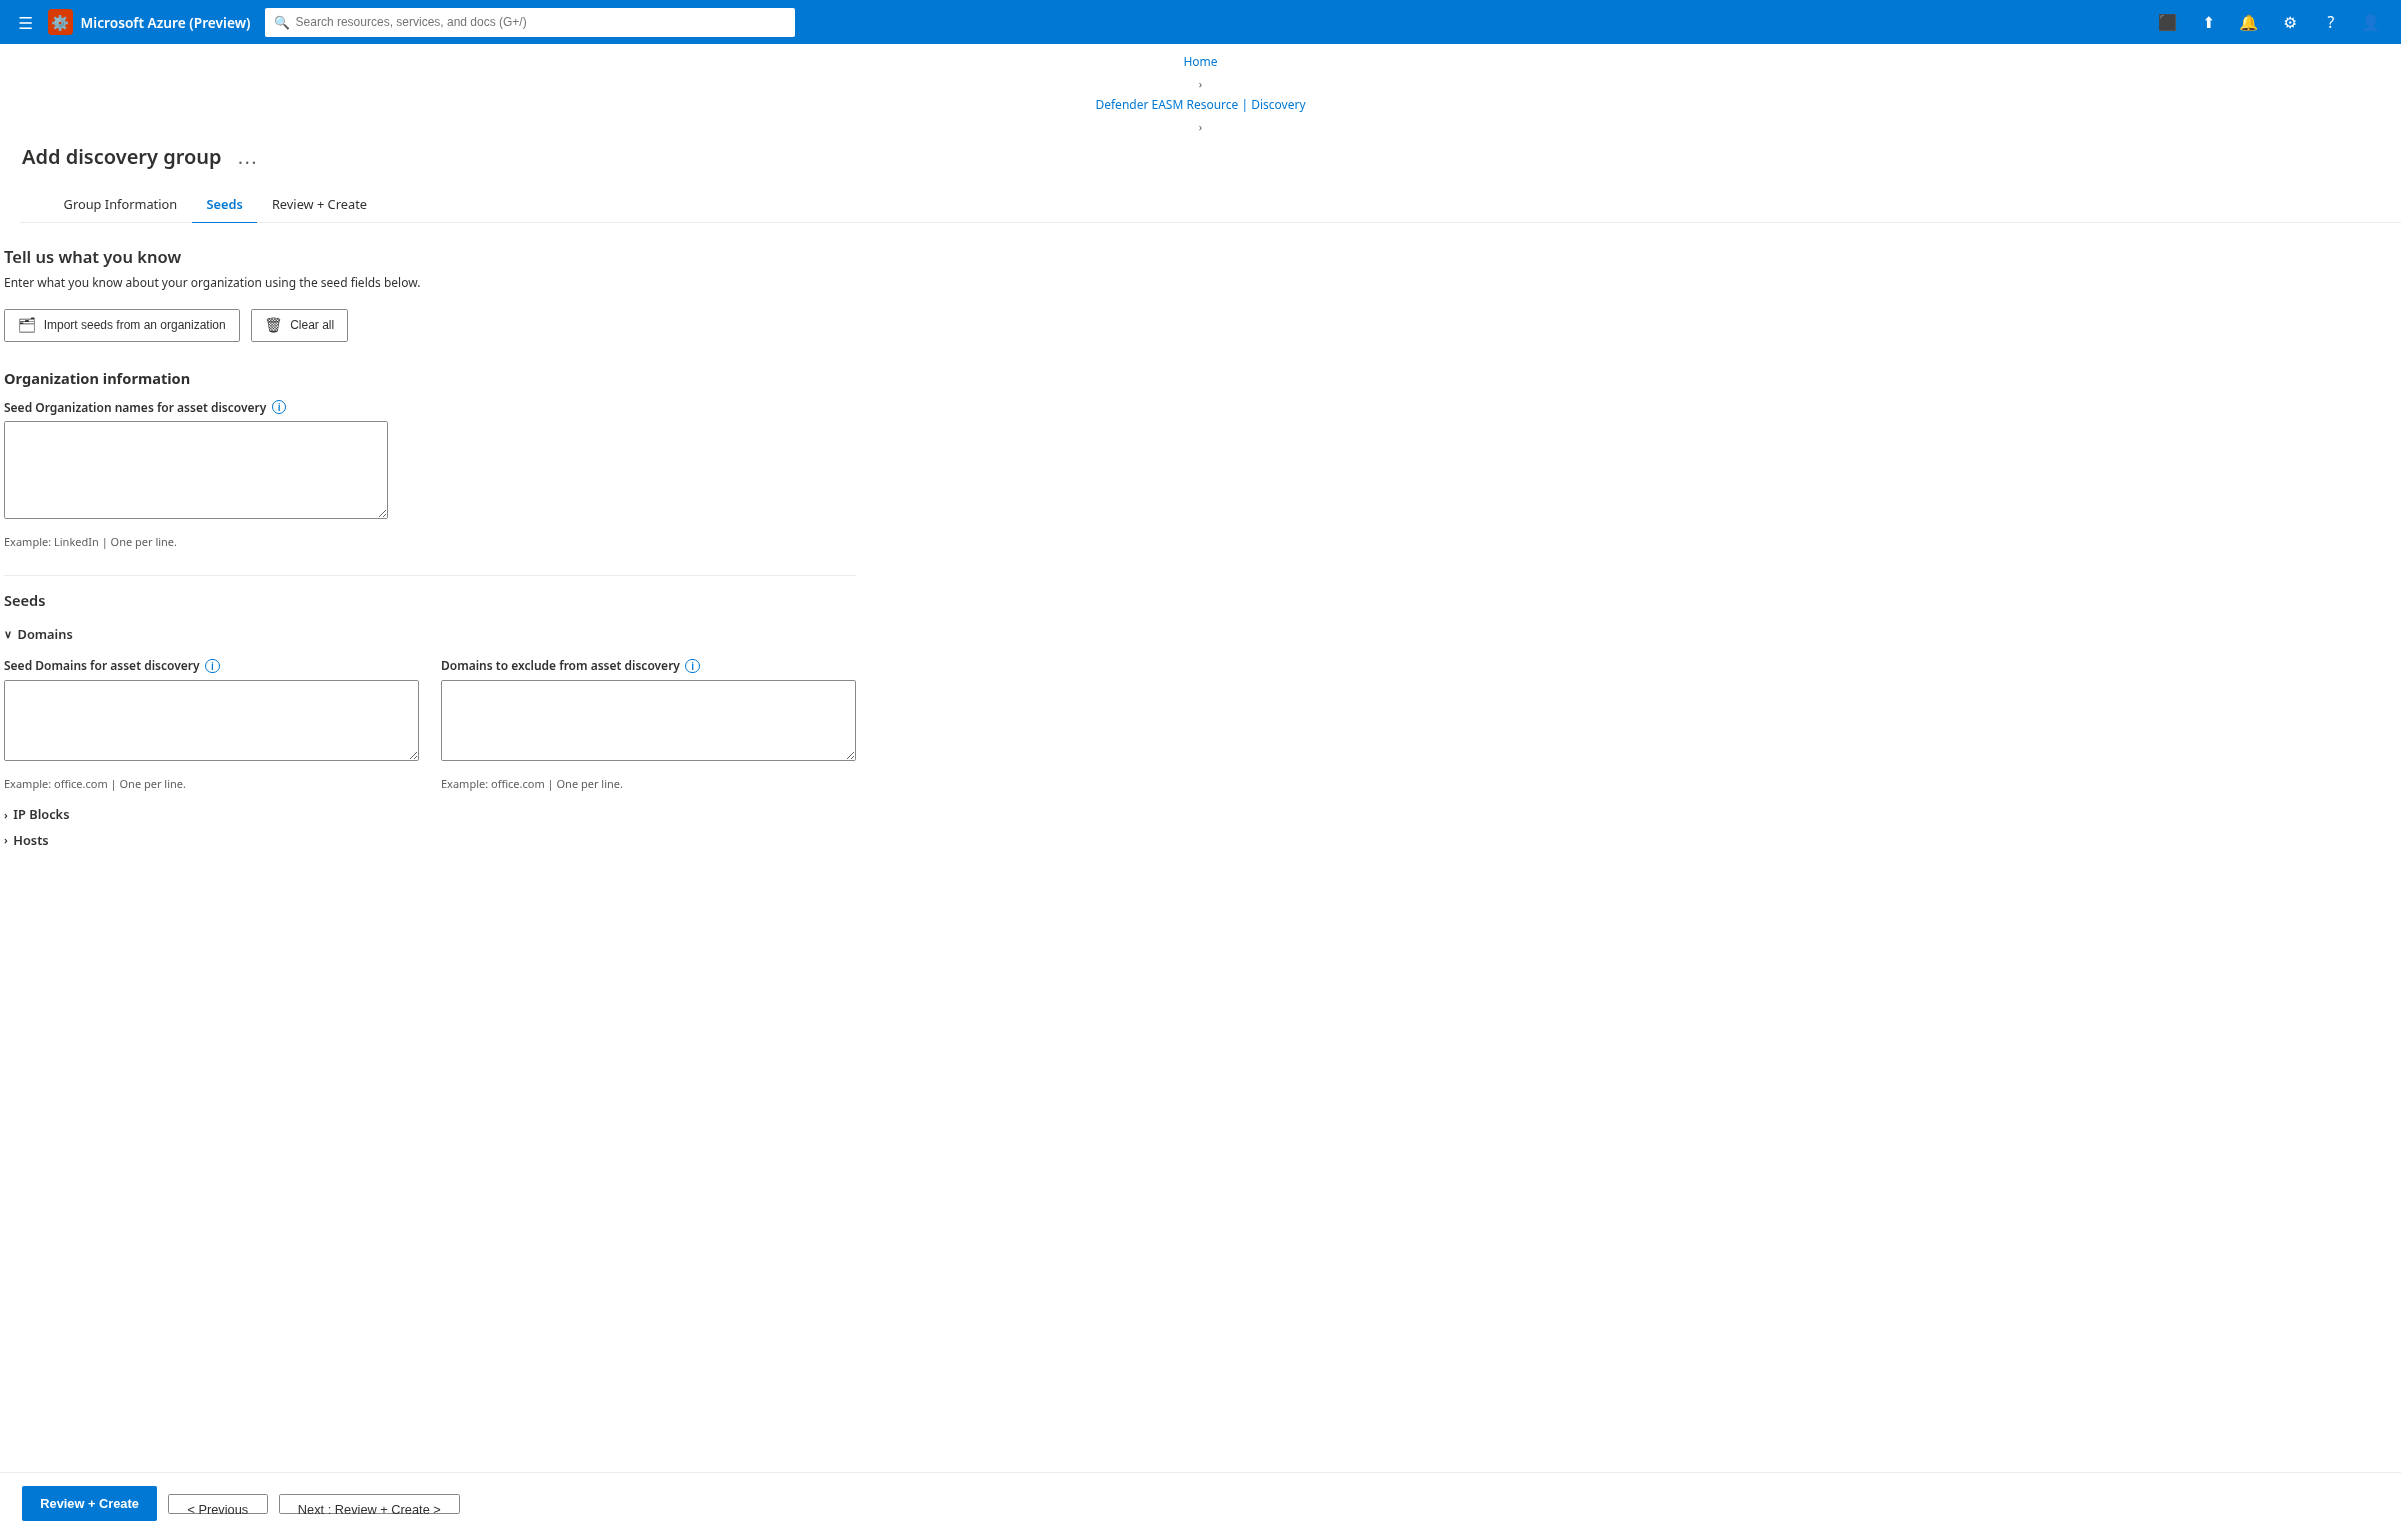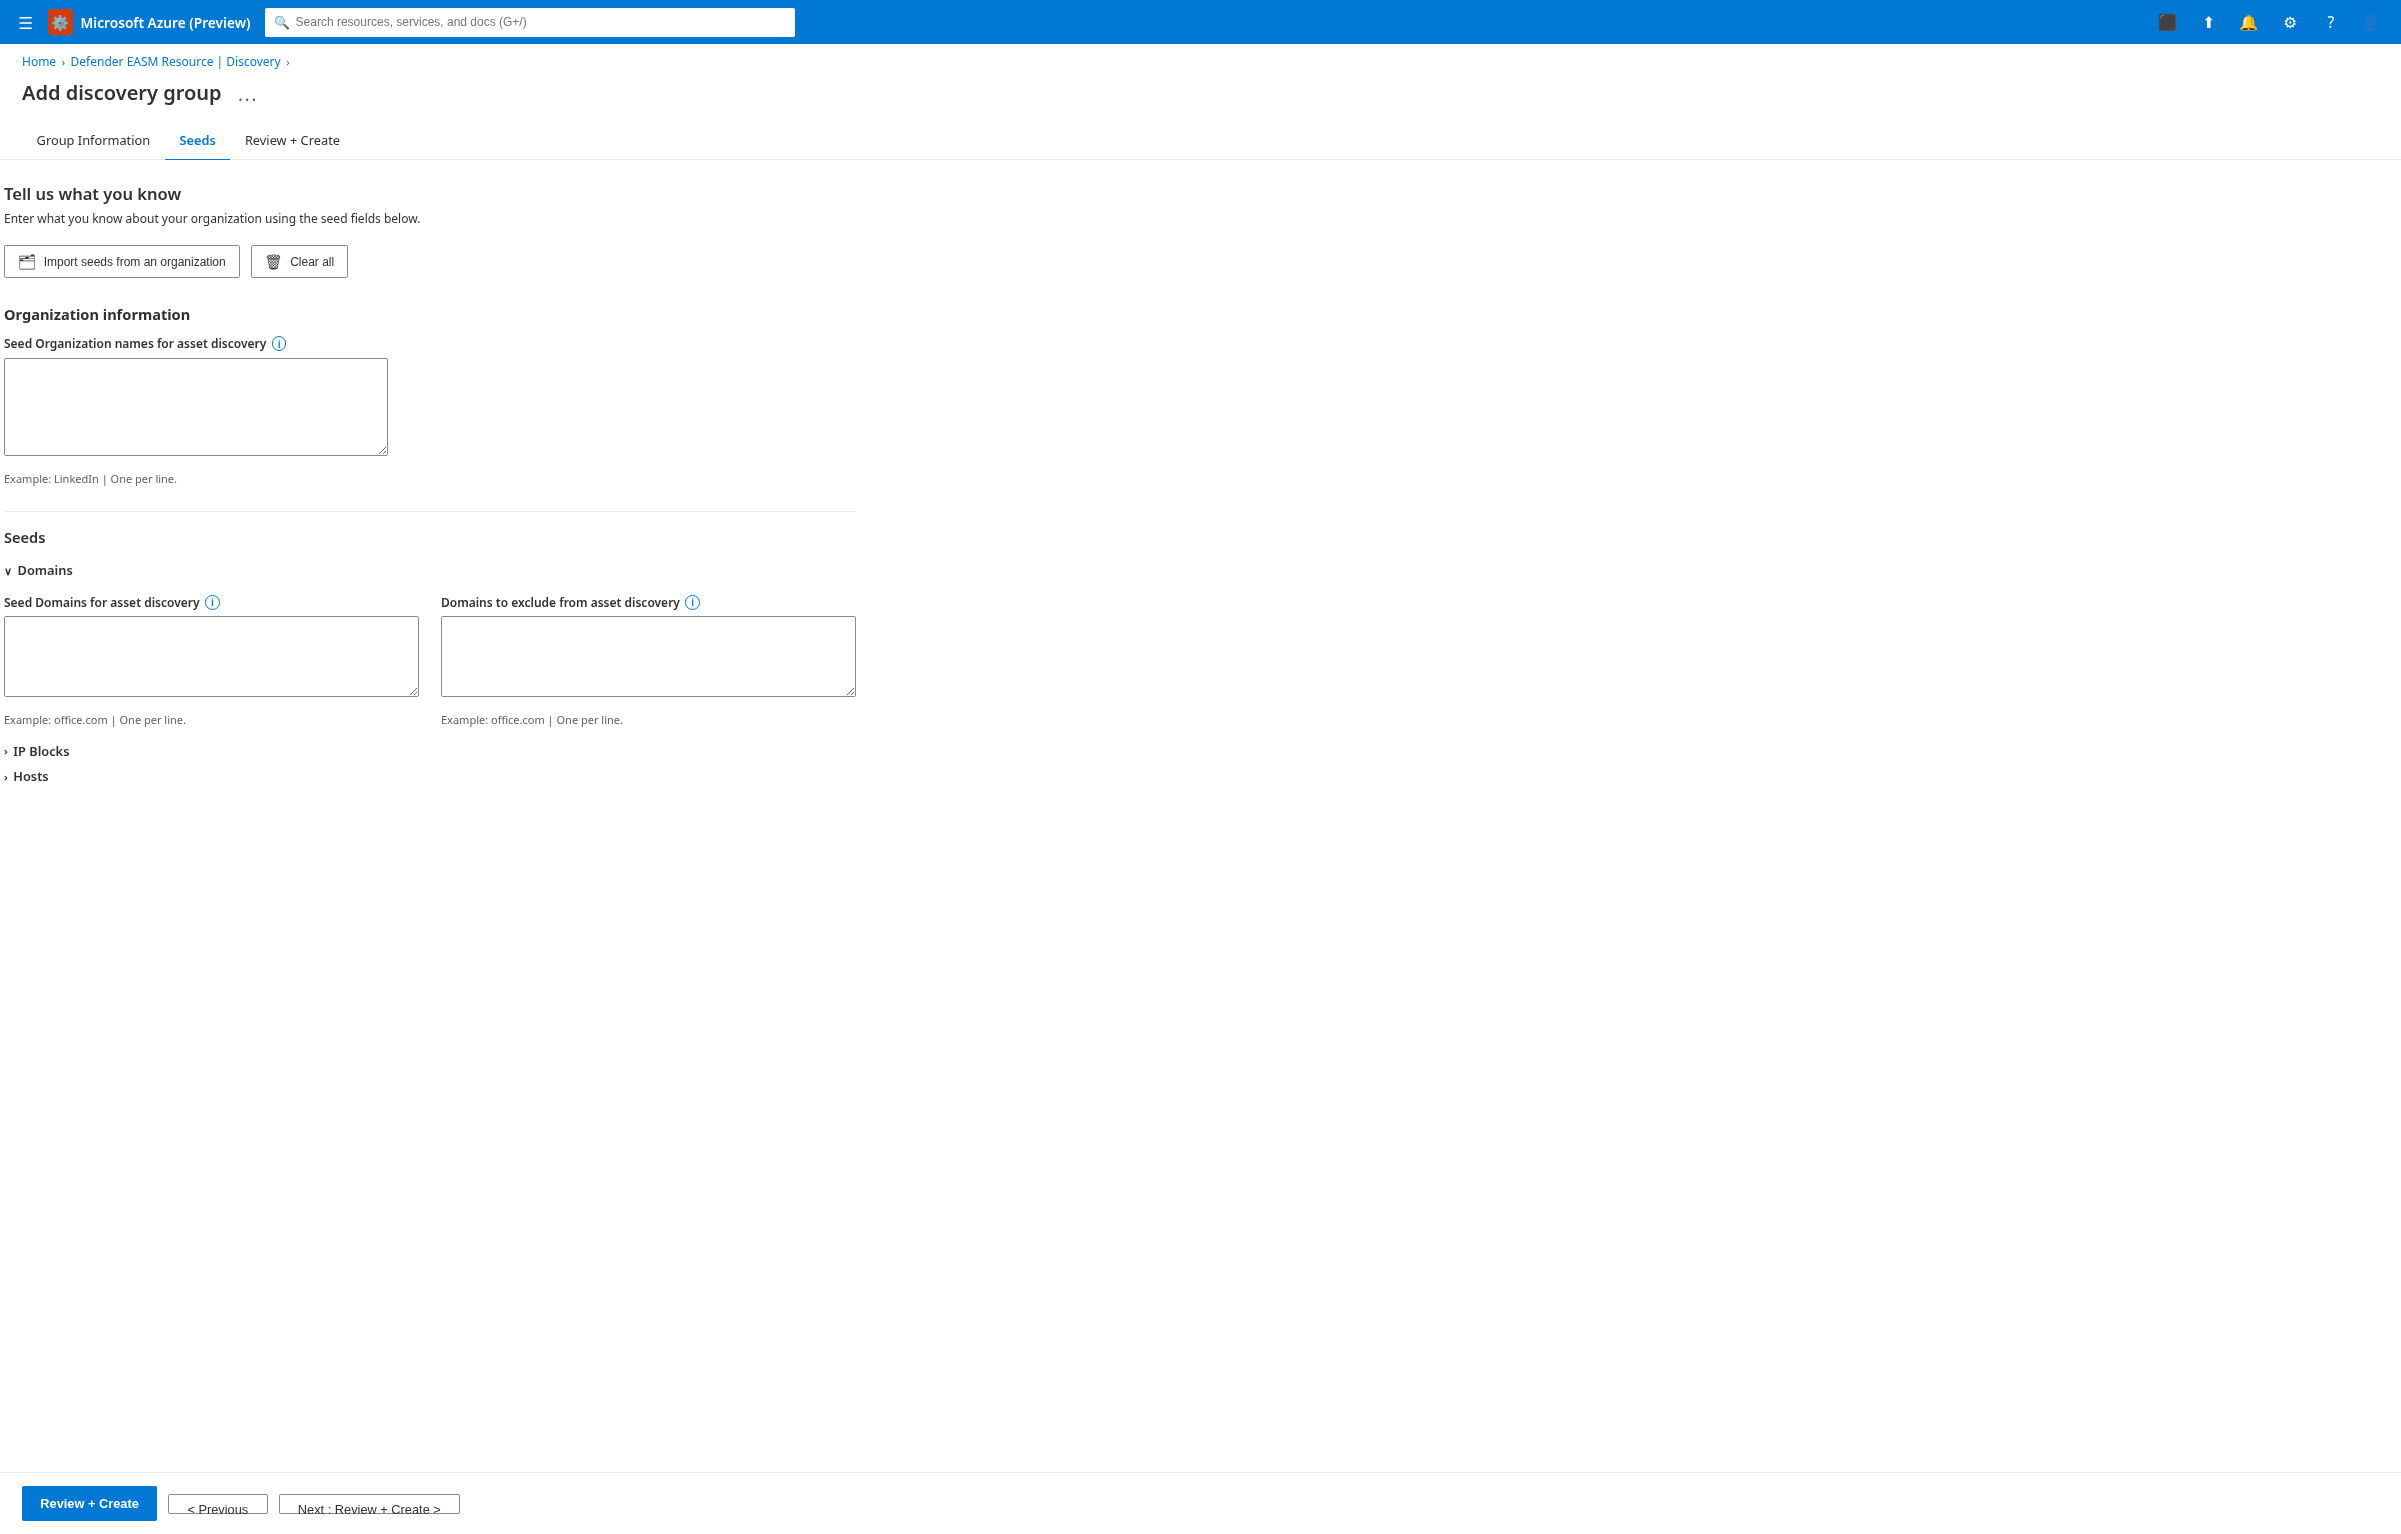--- a/index.html
+++ b/index.html
@@ -63,20 +63,21 @@
     }
 
     
     .breadcrumb {
       padding: 9.1px 22px;
       font-size: 12px;
       display: flex;
       align-items: center;
       gap: 5.5px;
       color: #0078d4;
+      flex-direction: column;
     }
     .breadcrumb a { color: #0078d4; text-decoration: none; }
     .breadcrumb-sep { color: #605e5c; font-size: 11px; }
 
     
     .page-header {
       padding: 0 22px 14.6px 22px;
       display: flex;
       align-items: flex-start;
       gap: 11px;
@@ -92,22 +93,23 @@
       cursor: pointer;
       padding: 1.8px 5.5px;
       border-radius: 1.8px;
       letter-spacing: 1.8px;
     }
 
     
     .tabs {
       display: flex;
       border-bottom: 0.9px solid #edebe9;
-      padding: 0 22px;
+      padding: 0 29px;
       gap: 0;
+      margin-left: 20px;
     }
     .tab {
       padding: 9.1px 14.6px;
       font-size: 12.8px;
       cursor: pointer;
       color: #323130;
       border-bottom: 1.8px solid transparent;
       margin-bottom: -0.9px;
     }
     .tab.active {

